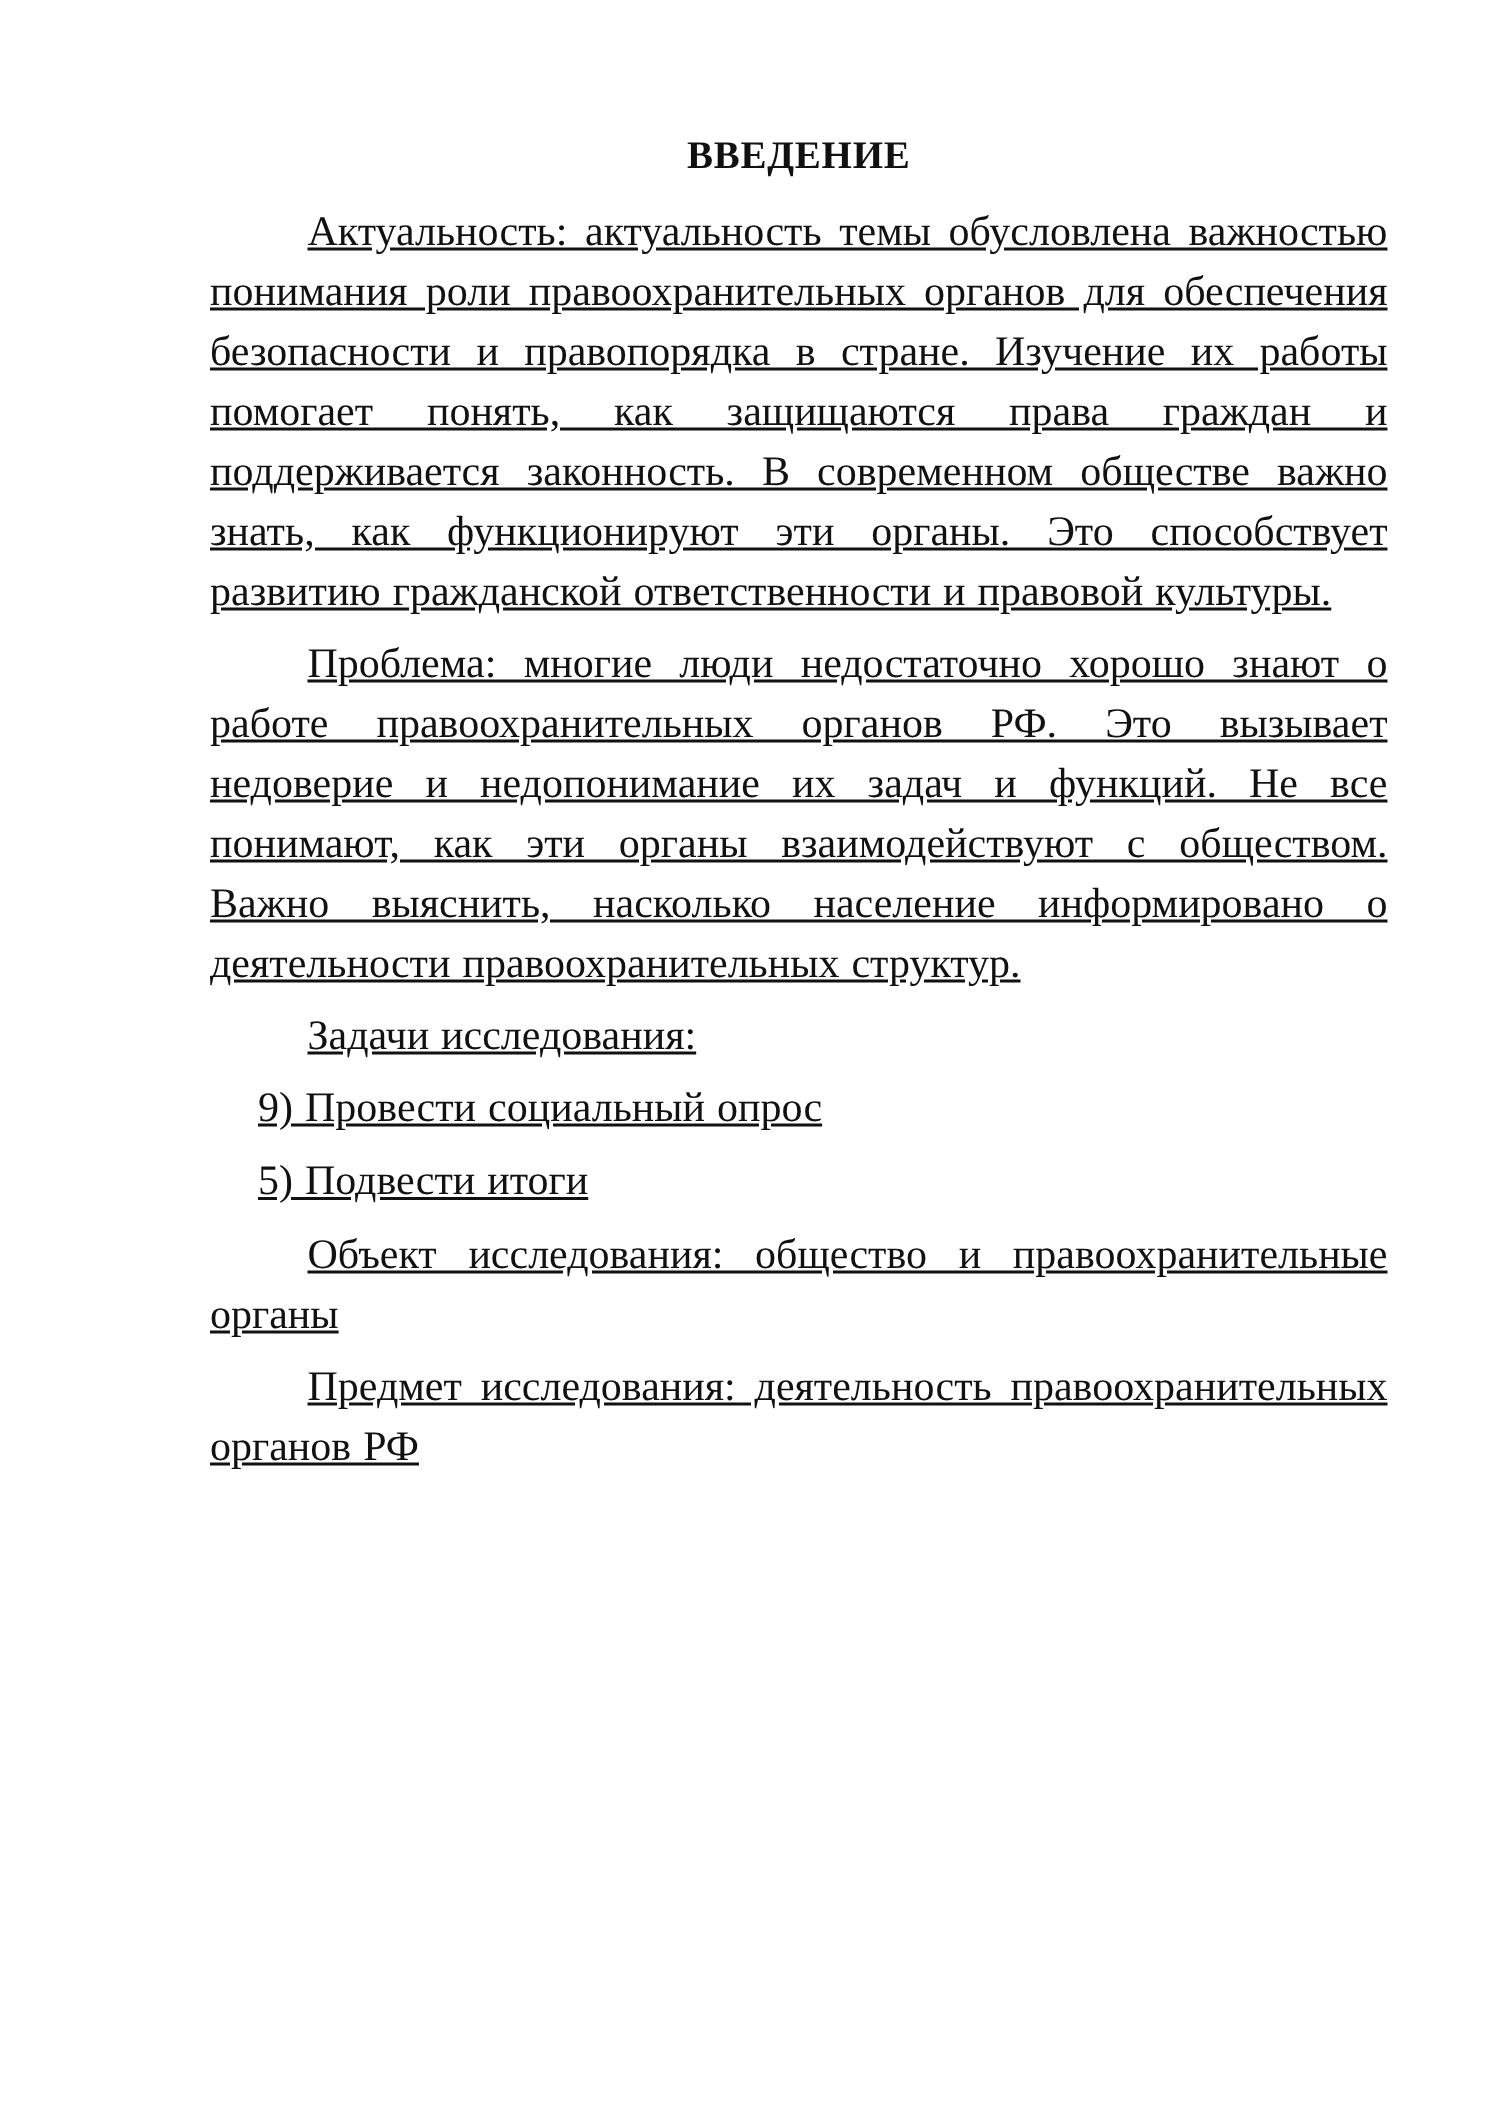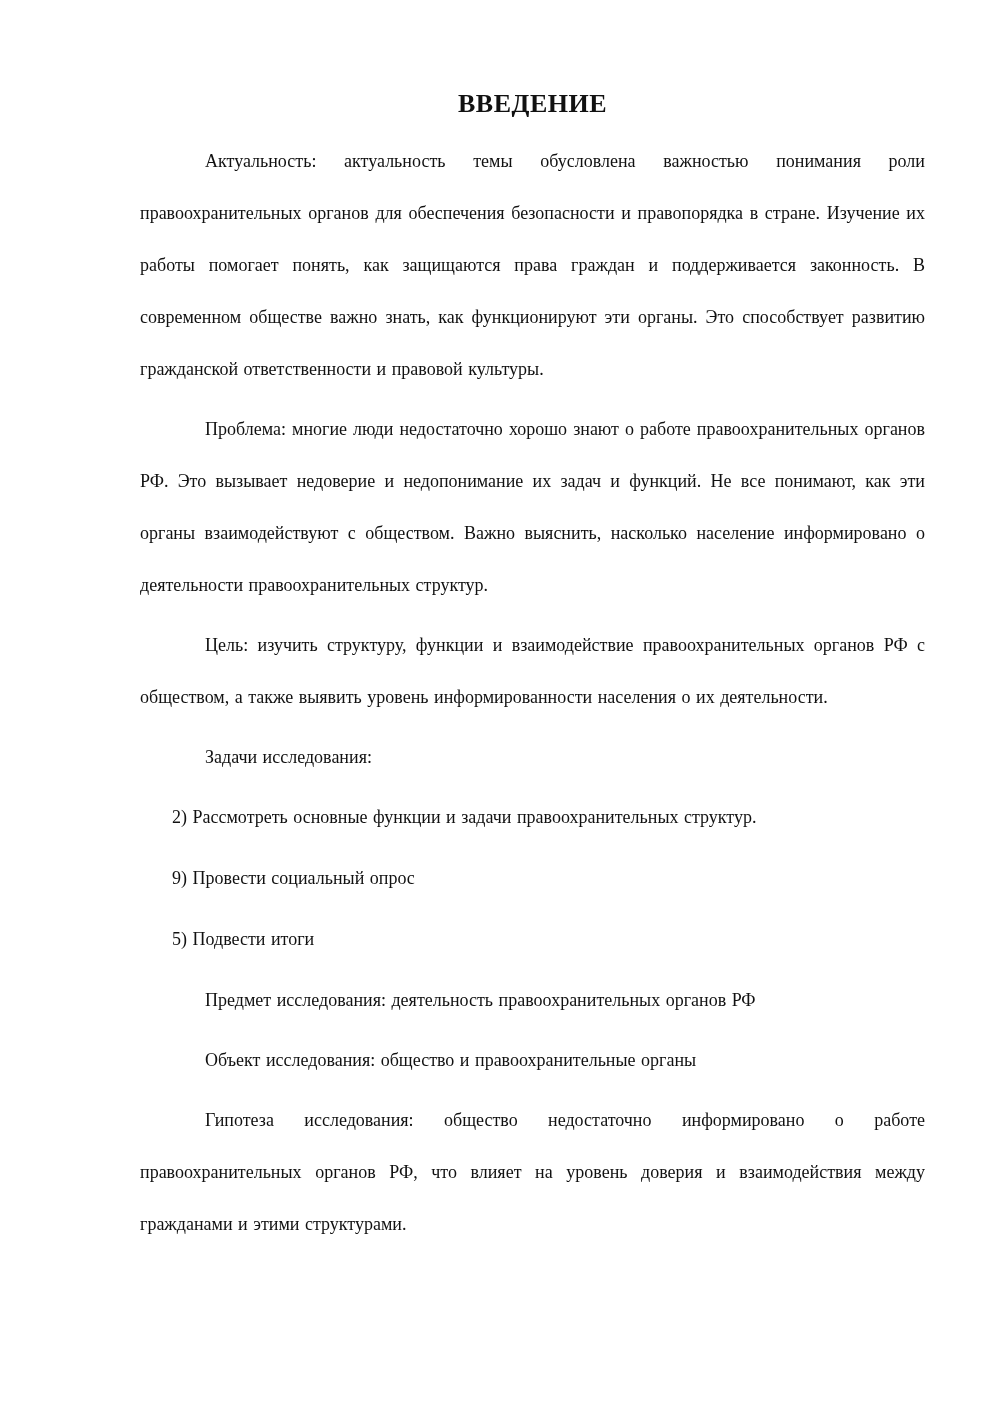--- a/index.html
+++ b/index.html
@@ -24,25 +24,26 @@
   }
   .title {
     font-size: 26px;
     font-weight: bold;
     line-height: 36px;
     text-align: center;
     margin: 0 0 13px 0;
     letter-spacing: 0.5px;
   }
   .para, .list-item {
-    font-size: 18px;
-    line-height: 52px;
+    font-size: 28px;
+    line-height: 40px;
     text-align: justify;
     margin: 0 0 8px 0;
     word-spacing: 1px;
+    text-decoration: underline;
   }
   .para {
     text-indent: 65px;
   }
   .list-item {
     text-indent: 32px;
     margin-bottom: 9px;
   }
   .page-number {
     position: absolute;
@@ -59,33 +60,30 @@
 <body style="background: rgb(255, 255, 255); color: rgb(17, 17, 17);">
 
 <div class="page">
 
   <h1 class="title">ВВЕДЕНИЕ</h1>
 
   <p class="para">Актуальность: актуальность темы обусловлена важностью понимания роли правоохранительных органов для обеспечения безопасности и правопорядка в стране. Изучение их работы помогает понять, как защищаются права граждан и поддерживается законность. В современном обществе важно знать, как функционируют эти органы. Это способствует развитию гражданской ответственности и правовой культуры.</p>
 
   <p class="para">Проблема: многие люди недостаточно хорошо знают о работе правоохранительных органов РФ. Это вызывает недоверие и недопонимание их задач и функций. Не все понимают, как эти органы взаимодействуют с обществом. Важно выяснить, насколько население информировано о деятельности правоохранительных структур.</p>
 
-  <p class="para">Цель: изучить структуру, функции и взаимодействие правоохранительных органов РФ с обществом, а также выявить уровень информированности населения о их деятельности.</p>
 
   <p class="para">Задачи исследования:</p>
 
 
-  <p class="list-item">2) Рассмотреть основные функции и задачи правоохранительных структур.</p>
 
 
   <p class="list-item">9) Провести социальный опрос</p>
 
   <p class="list-item">5) Подвести итоги</p>
 
+  <p class="para">Объект исследования: общество и правоохранительные органы</p>
+
   <p class="para">Предмет исследования: деятельность правоохранительных органов РФ</p>
 
-  <p class="para">Объект исследования: общество и правоохранительные органы</p>
-
-  <p class="para">Гипотеза исследования: общество недостаточно информировано о работе правоохранительных органов РФ, что влияет на уровень доверия и взаимодействия между гражданами и этими структурами.</p>
 
   <div class="page-number" style="color: rgb(85, 85, 85);">3</div>
 
 </div>
 
 </body></html>

